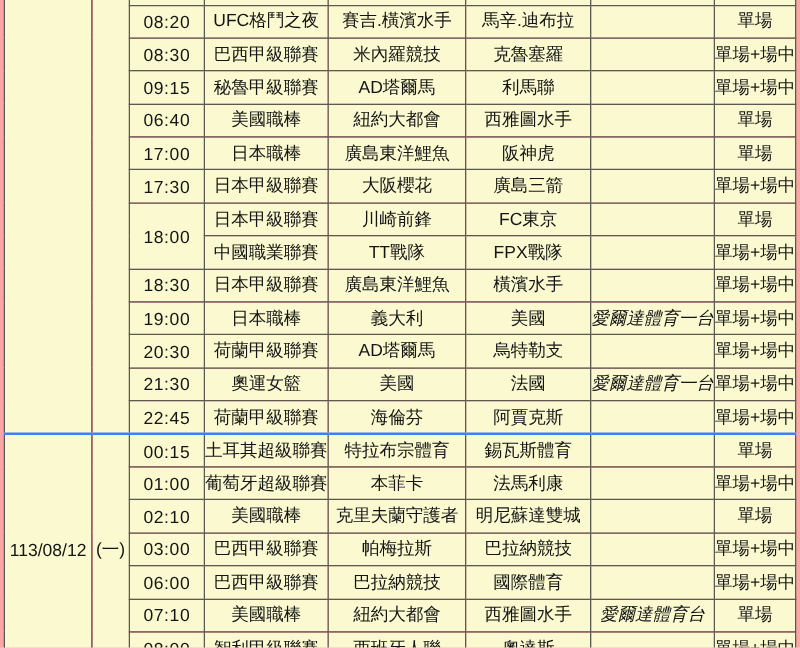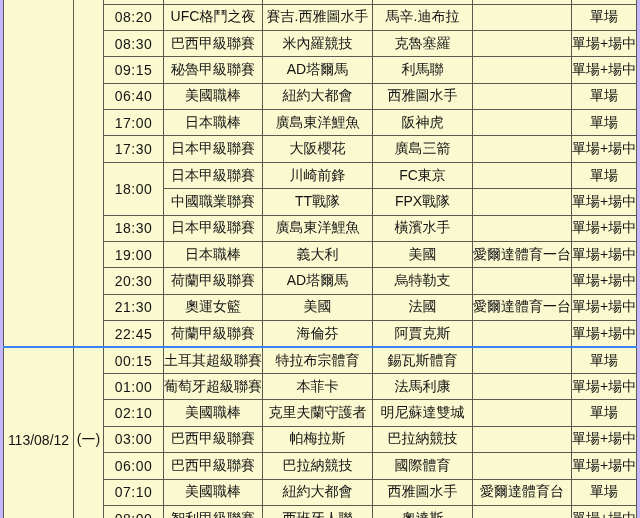--- a/index.html
+++ b/index.html
@@ -1,17 +1,17 @@
 <!DOCTYPE html>
 <html><head>
 <meta charset="utf-8">
 <style>
   html,body{margin:0;padding:0;}
   .screen{
-    position:relative;width:640px;height:518px;background:#c4b5fd;
+    position:relative;width:640px;height:518px;background:#fca5a5;
     overflow:hidden;font-family:"Liberation Sans",sans-serif;
   }
   table.sched{
     border-collapse:collapse;table-layout:fixed;
     position:absolute;left:3px;top:0;
   }
   table.sched td{
     border:1px solid #5a5a52;background:#faf9cf;color:#141414;
     text-align:center;vertical-align:middle;padding:0;margin:0;
     overflow:hidden;white-space:nowrap;font-size:14px;
@@ -29,21 +29,21 @@
   tr.partial td{border-top:none;}
   tbody.sec tr{height:26.4px;}
   tbody.sec tr.partial{height:4px;}
   tbody.sec2 tr:first-child td{border-top:2px solid #3b82f6;}
 
   td.date-cell{font-size:13.5px;}
   td.day-cell{font-size:14px;}
   td.time-cell{font-size:14px;letter-spacing:0.5px;}
   td.league-cell{font-size:13.5px;}
   td.team-cell{font-size:15px;}
-  td.chan-cell{font-size:13px;}
+  td.chan-cell{font-size:13px;font-style:italic;}
   td.bet-cell{font-size:13px;}
 </style>
 </head>
 <body>
 
 <div class="screen">
   <table class="sched">
     <colgroup>
       <col class="c-date">
         <col class="c-day">
@@ -62,21 +62,21 @@
         <td class="time-cell"></td>
         <td class="league-cell"></td>
         <td class="team-cell"></td>
         <td class="team-cell"></td>
         <td class="chan-cell"></td>
         <td class="bet-cell"></td>
       </tr>
       <tr>
         <td class="time-cell">08:20</td>
         <td class="league-cell">UFC格鬥之夜</td>
-        <td class="team-cell">賽吉.西雅圖水手</td>
+        <td class="team-cell">賽吉.橫濱水手</td>
         <td class="team-cell">馬辛.迪布拉</td>
         <td class="chan-cell"></td>
         <td class="bet-cell">單場</td>
       </tr>
       <tr>
         <td class="time-cell">08:30</td>
         <td class="league-cell">巴西甲級聯賽</td>
         <td class="team-cell">米內羅競技</td>
         <td class="team-cell">克魯塞羅</td>
         <td class="chan-cell"></td>

